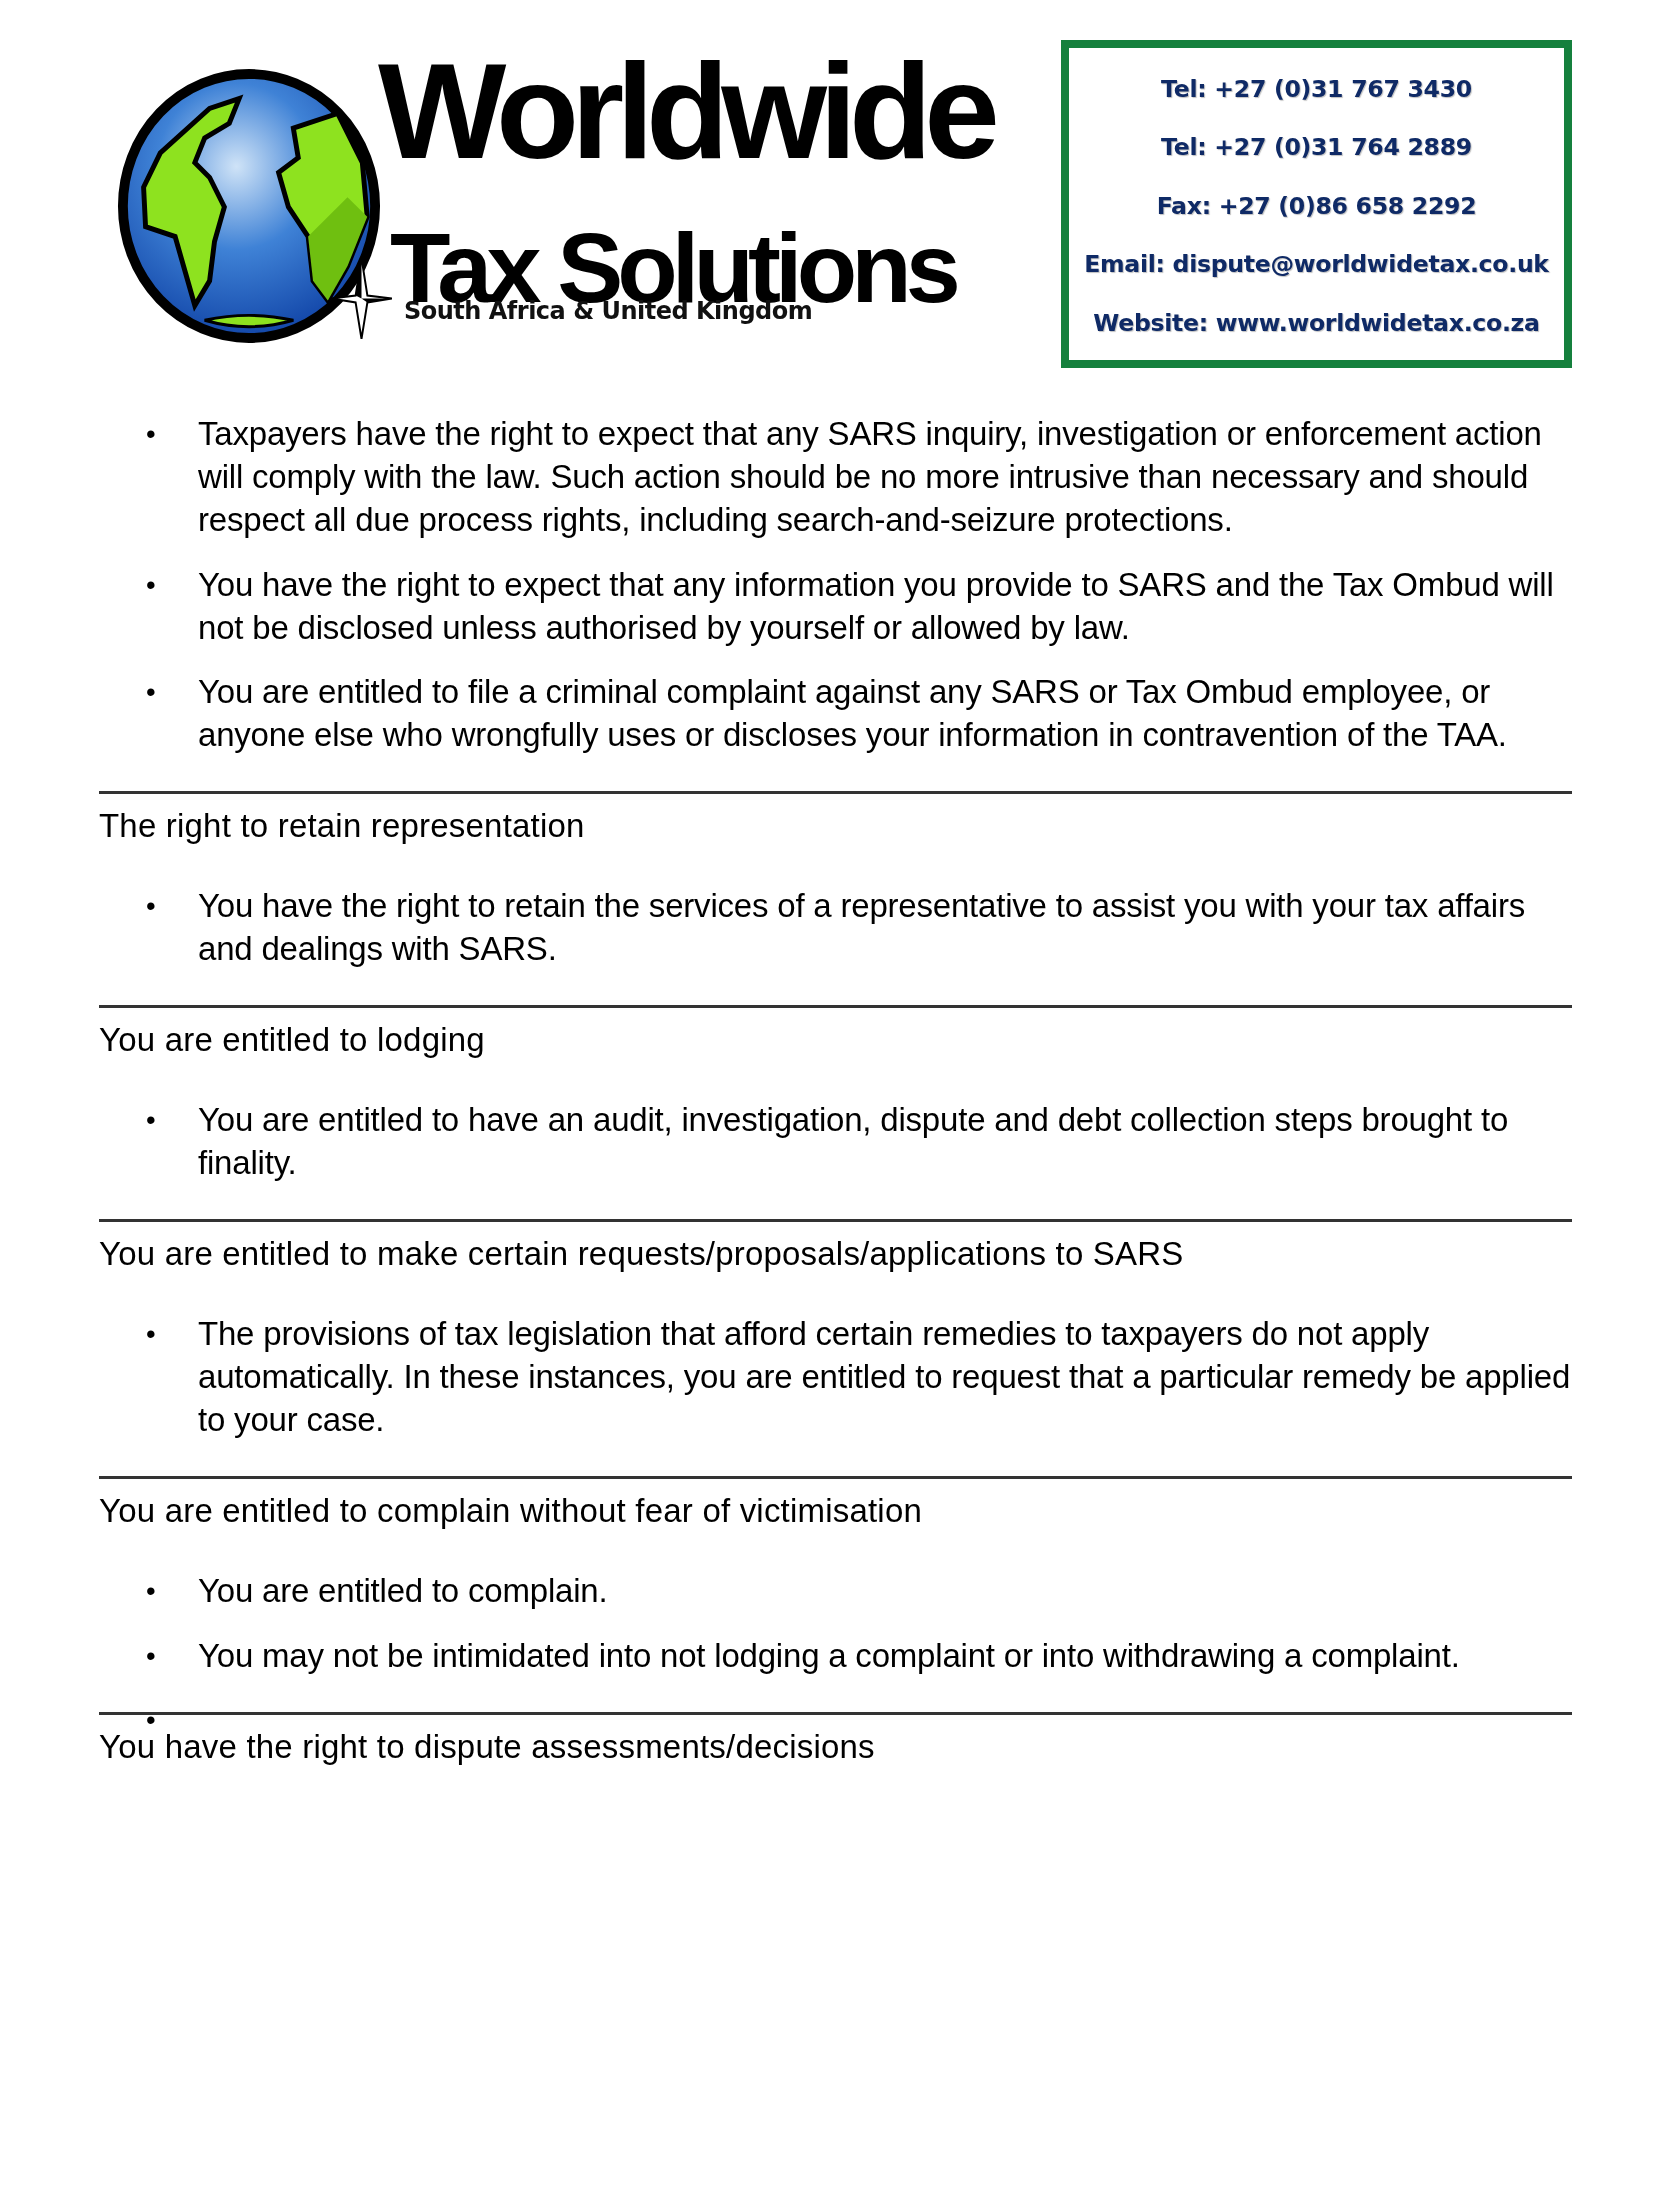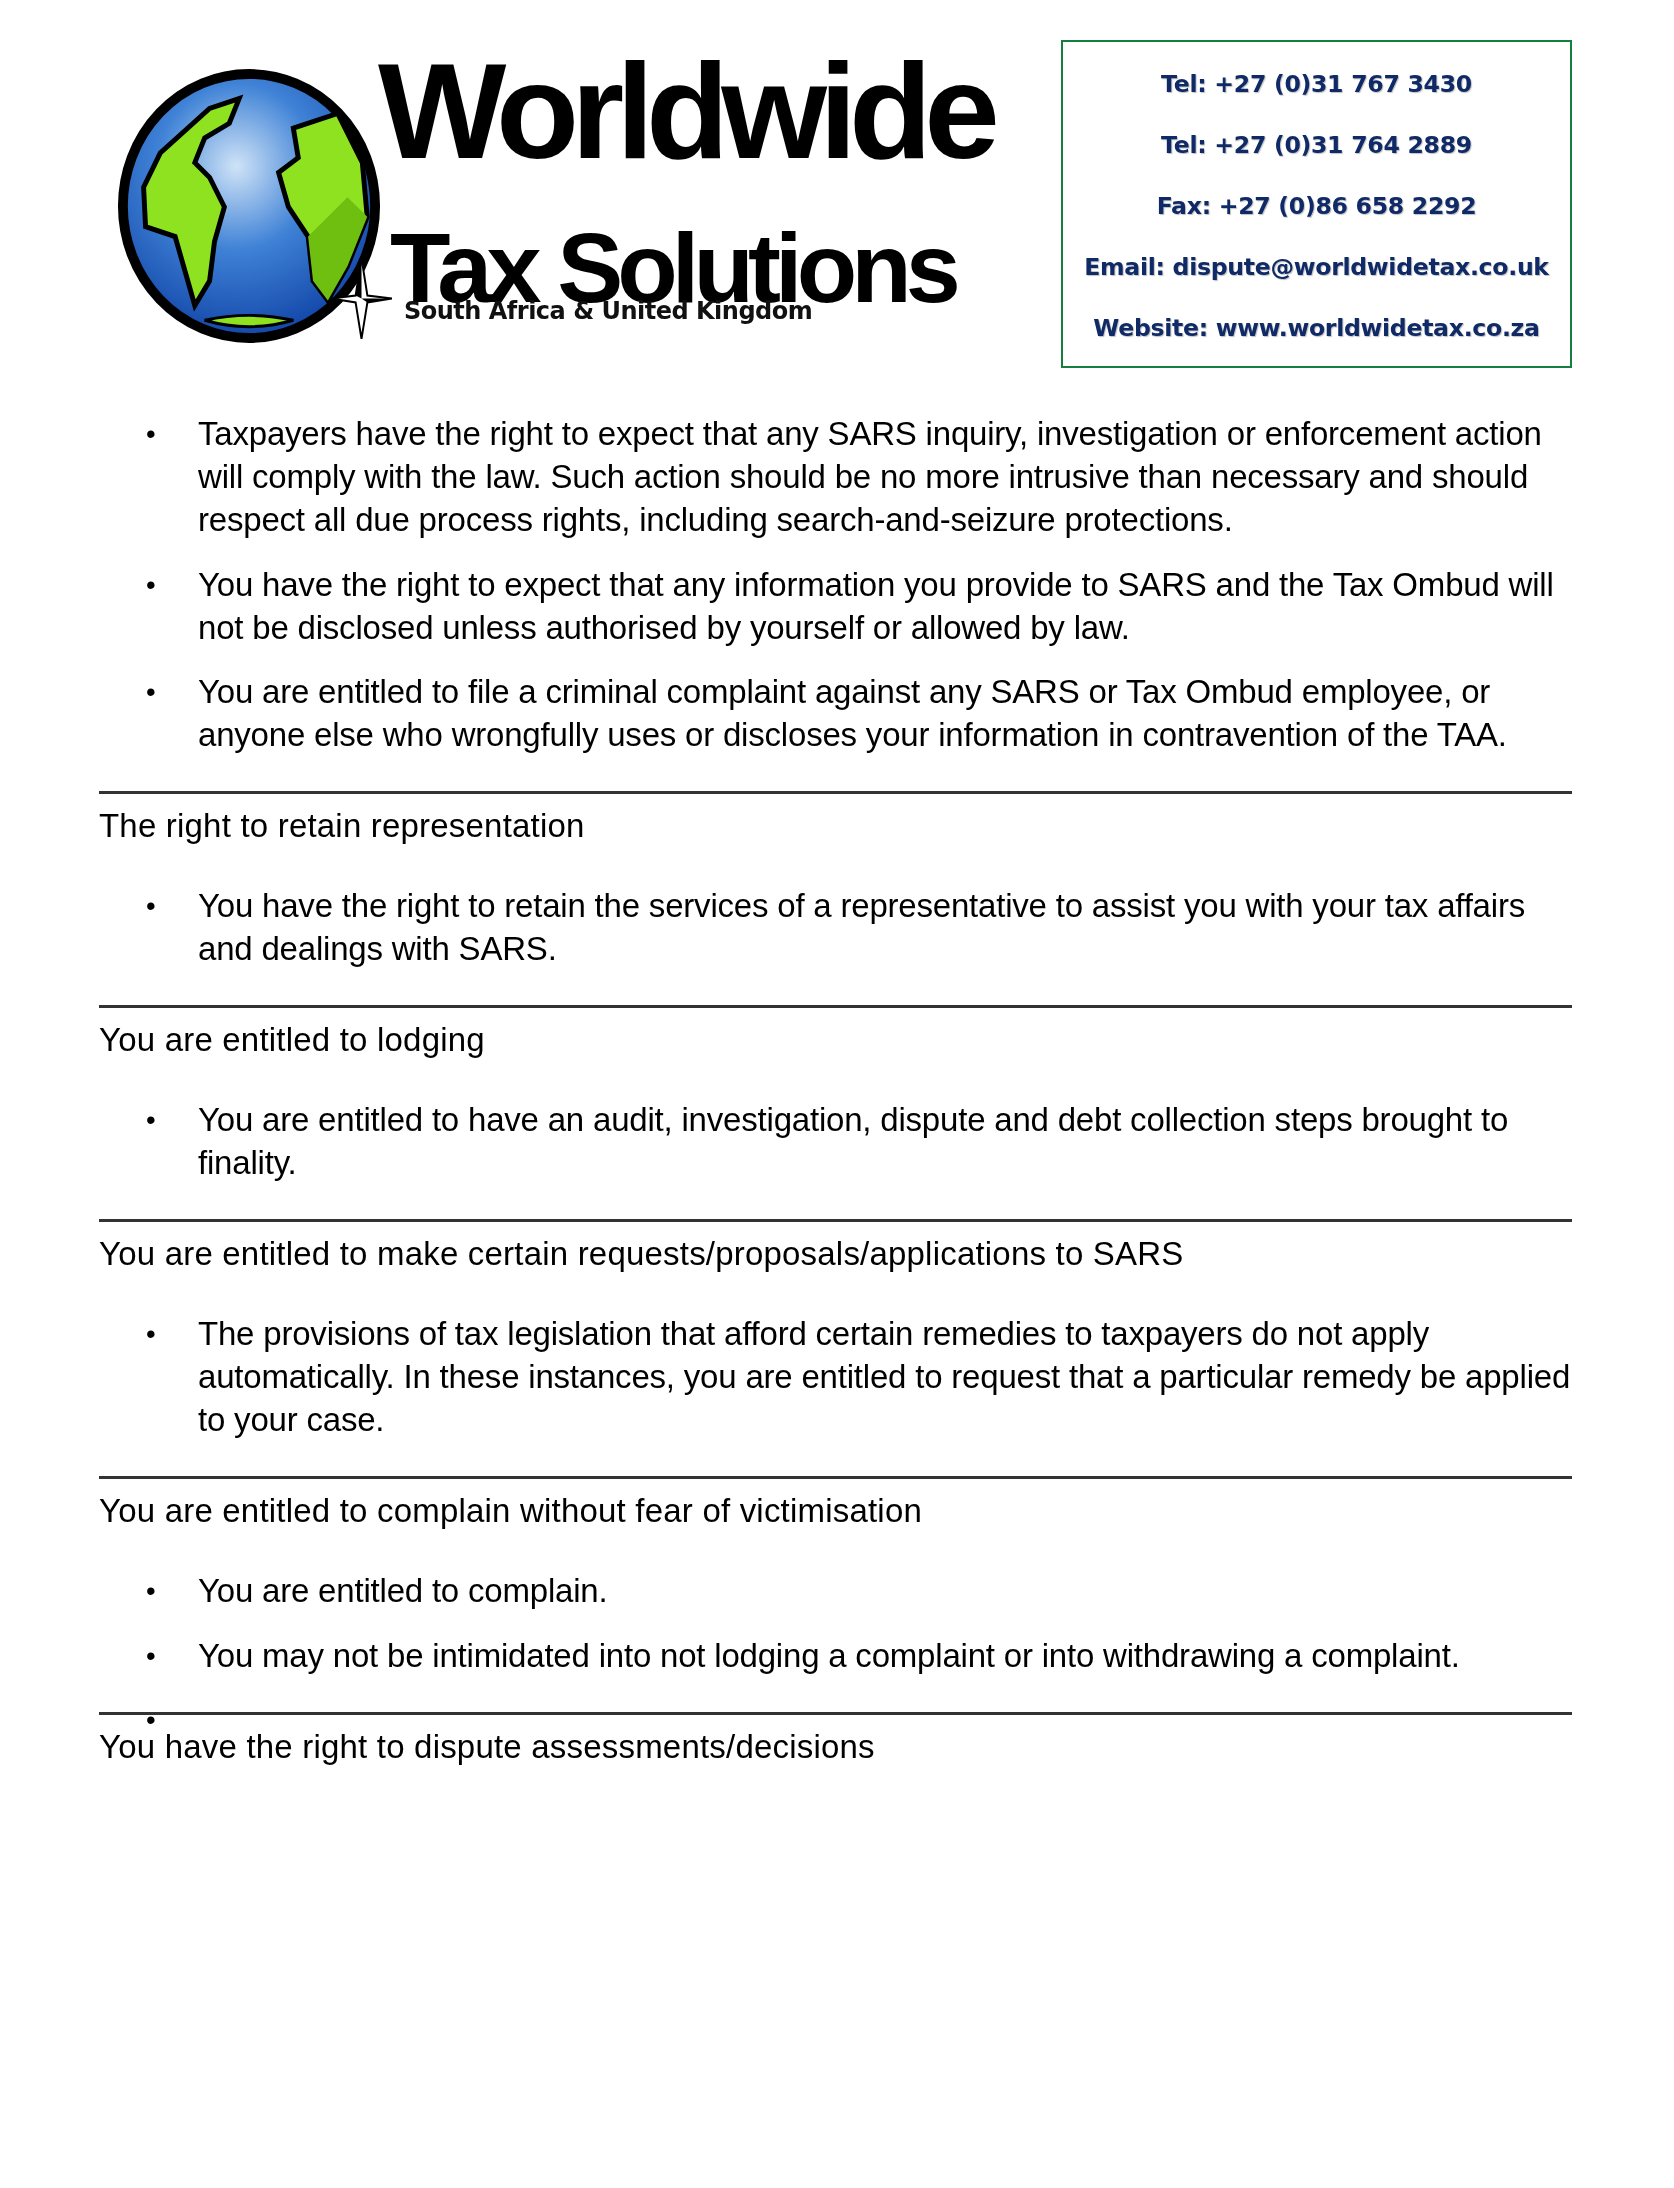--- a/index.html
+++ b/index.html
@@ -6,21 +6,21 @@
   body { width: 1675px; height: 2189px; position: relative; overflow: hidden; font-family: "Liberation Sans", sans-serif; color: #000; }
 
   .header { position: absolute; left: 0; top: 0; width: 1575px; height: 394px; }
   .logo { position: absolute; left: 116px; top: 61px; width: 906px; height: 296px; }
   .globe { position: absolute; left: 0; top: 7.9px; width: 266px; height: 274px; }
   .brand-line1 { position: absolute; left: 262px; top: -17.7px; font-family: "Liberation Sans", sans-serif; font-weight: bold; font-size: 136px; letter-spacing: -7.9px; line-height: 1; }
   .brand-line2 { position: absolute; left: 274px; top: 123px; font-family: "Liberation Sans", sans-serif; font-weight: bold; font-size: 99px; letter-spacing: -5.9px; line-height: 1; margin-top: 34px; }
   .brand-tag { position: absolute; left: 288px; top: 238px; font-family: "DejaVu Sans", sans-serif; font-weight: bold; font-size: 24px; letter-spacing: -0.5px; color: #111; line-height: 1; }
   .compass { position: absolute; left: 215px; top: 197px; width: 61px; height: 81px; }
 
-  .contact-box { position: absolute; left: 1061px; top: 40px; width: 511px; height: 328px; border: 2px solid #15803d; box-sizing: border-box; display: flex; flex-direction: column; justify-content: space-around; align-items: center; padding: 11.8px 0 7.9px; }
+  .contact-box { position: absolute; left: 1061px; top: 40px; width: 511px; height: 328px; border: 8px solid #15803d; box-sizing: border-box; display: flex; flex-direction: column; justify-content: space-around; align-items: center; padding: 11.8px 0 7.9px; }
   .contact-line { font-family: "DejaVu Sans", sans-serif; font-weight: bold; color: #0f2a66; font-size: 23.6px; text-shadow: 1px 1px 1px rgba(0,0,0,0.25); letter-spacing: -0.3px; }
 
   .content { position: absolute; left: 99px; top: 412px; width: 1473px; }
   .bullets { list-style: none; margin: 0; padding: 0; }
   .bullet { position: relative; padding-left: 99px; font-size: 33px; line-height: 43px; margin-bottom: 21.7px; letter-spacing: -0.2px; }
   .bullet .dot { position: absolute; left: 47px; top: 0; font-size: 27.6px; }
   .section { margin-top: 35px; }
   .rule { height: 3px; background: #333; width: 1473px; margin-bottom: 9.9px; }
   .heading { font-weight: normal; font-size: 33px; line-height: 43px; margin: 0 0 37px 0; letter-spacing: 0.2px; }
 </style>

